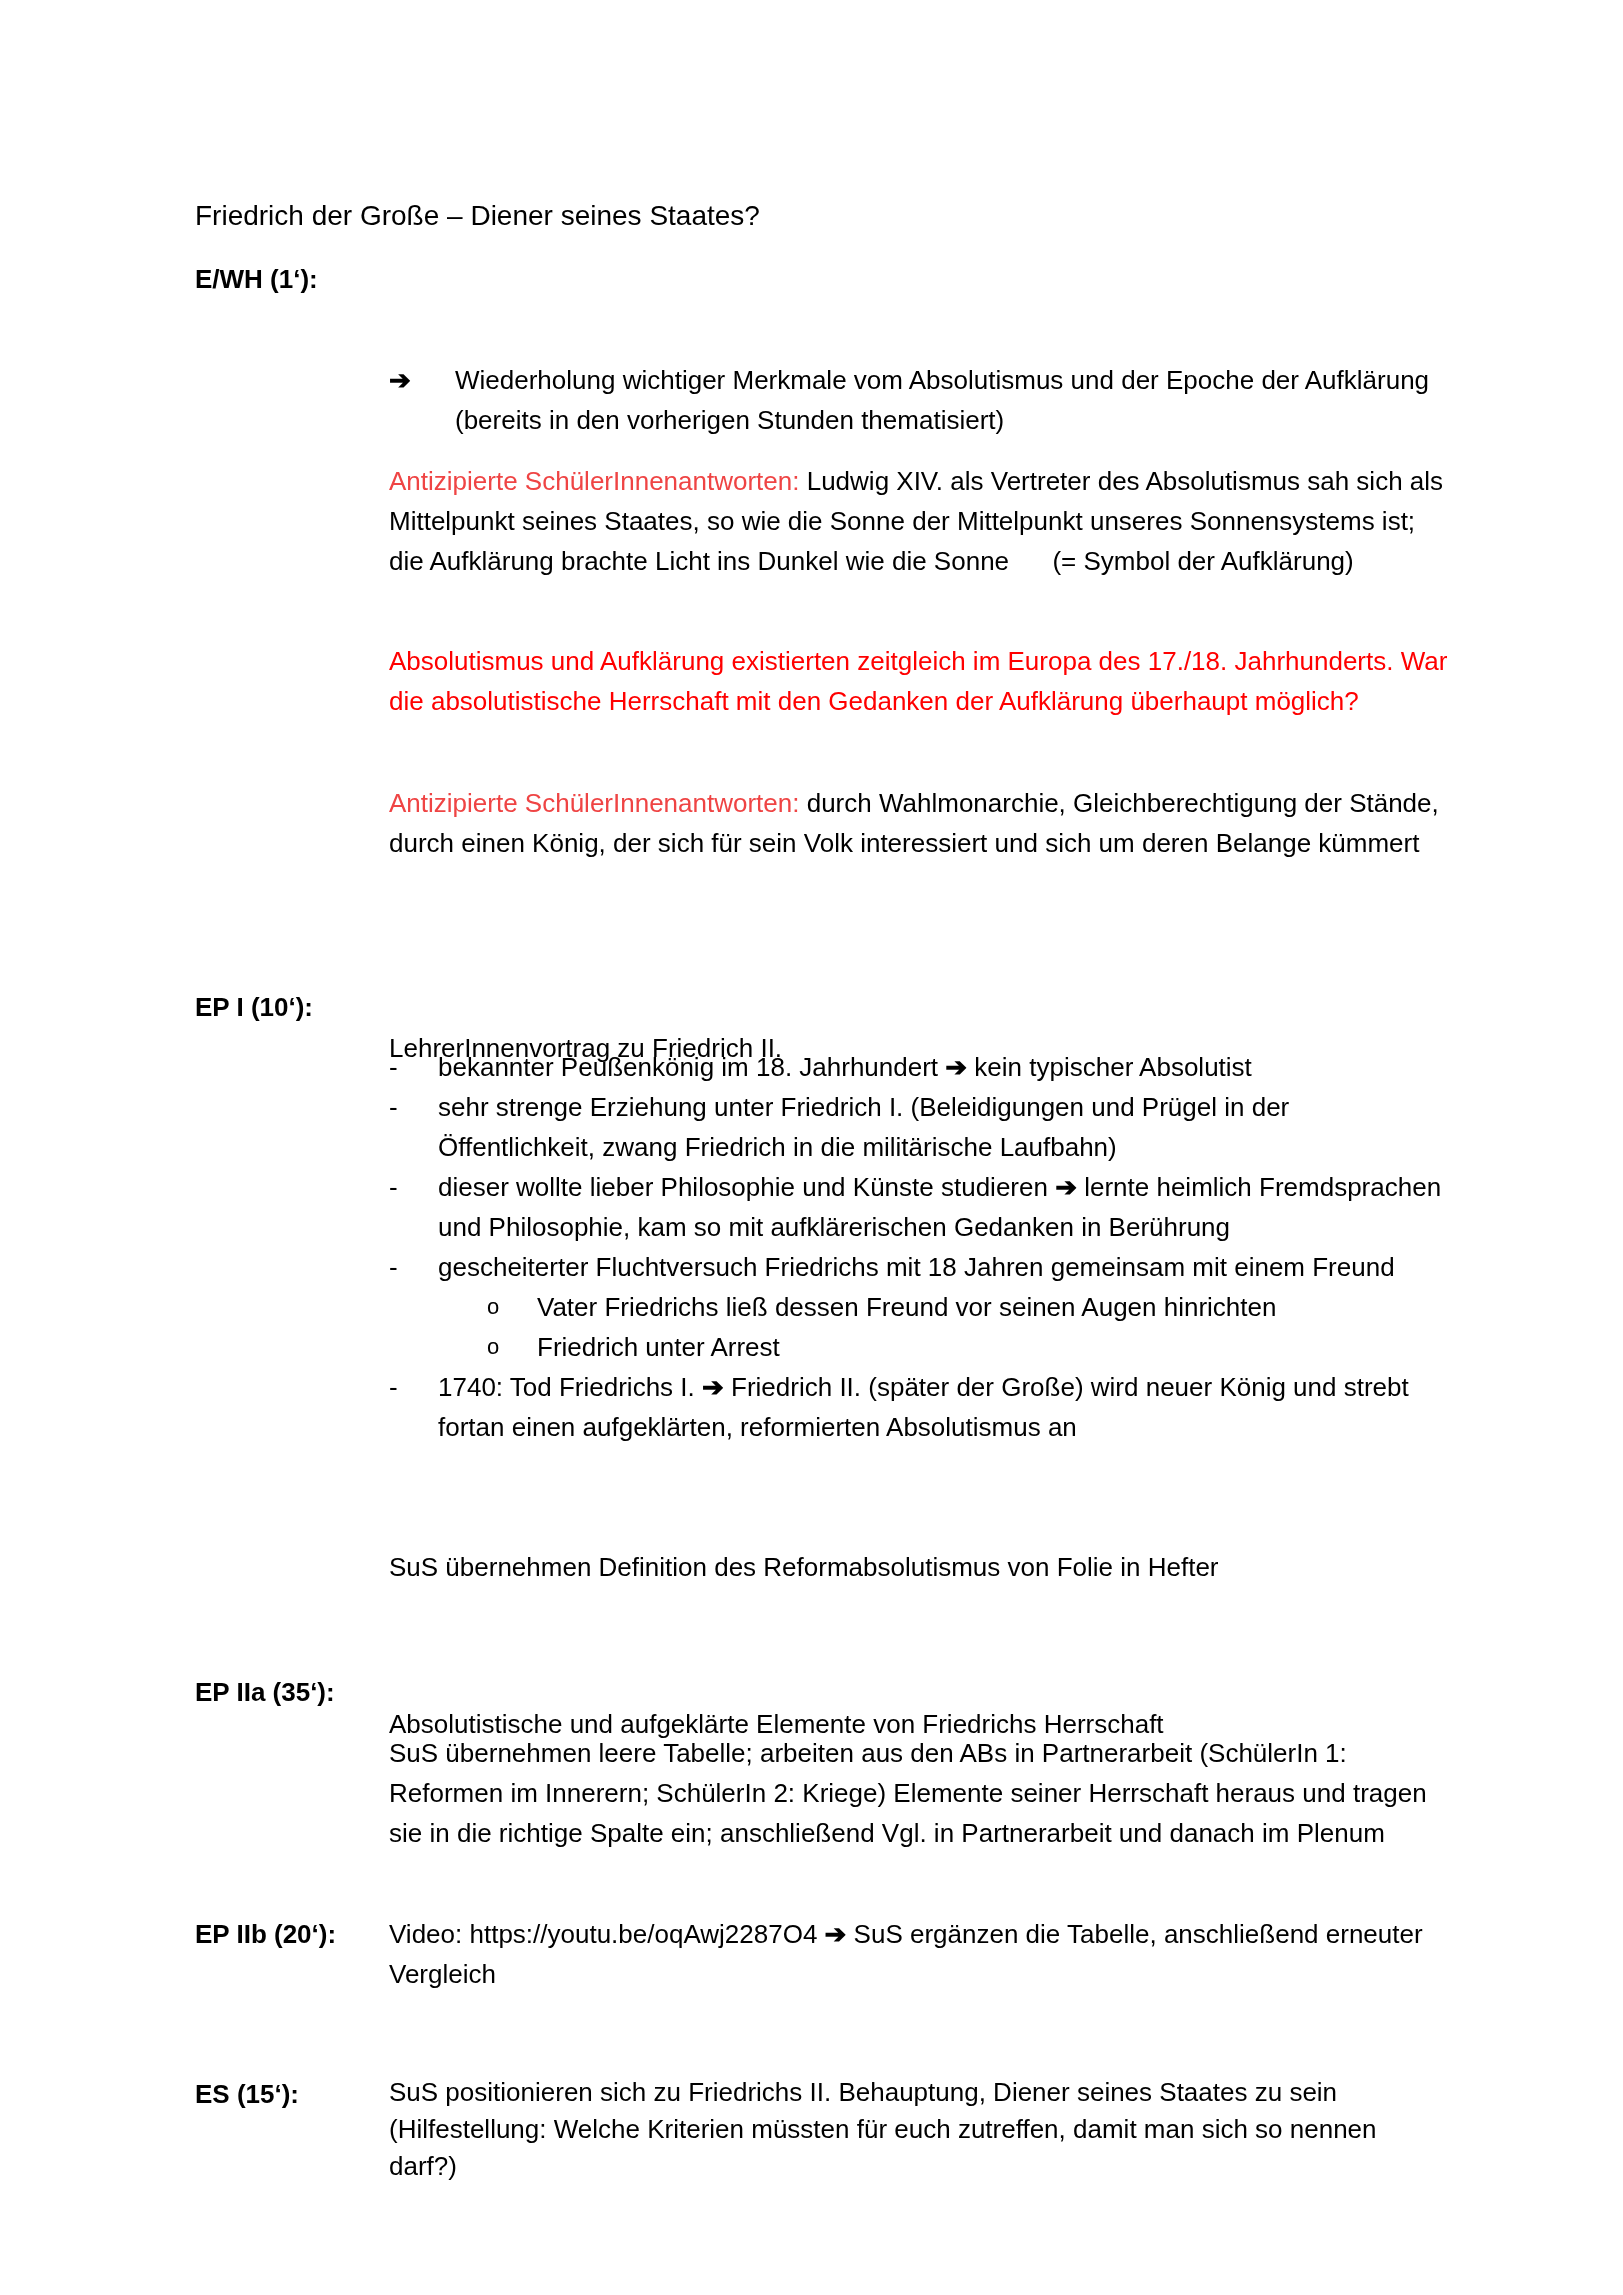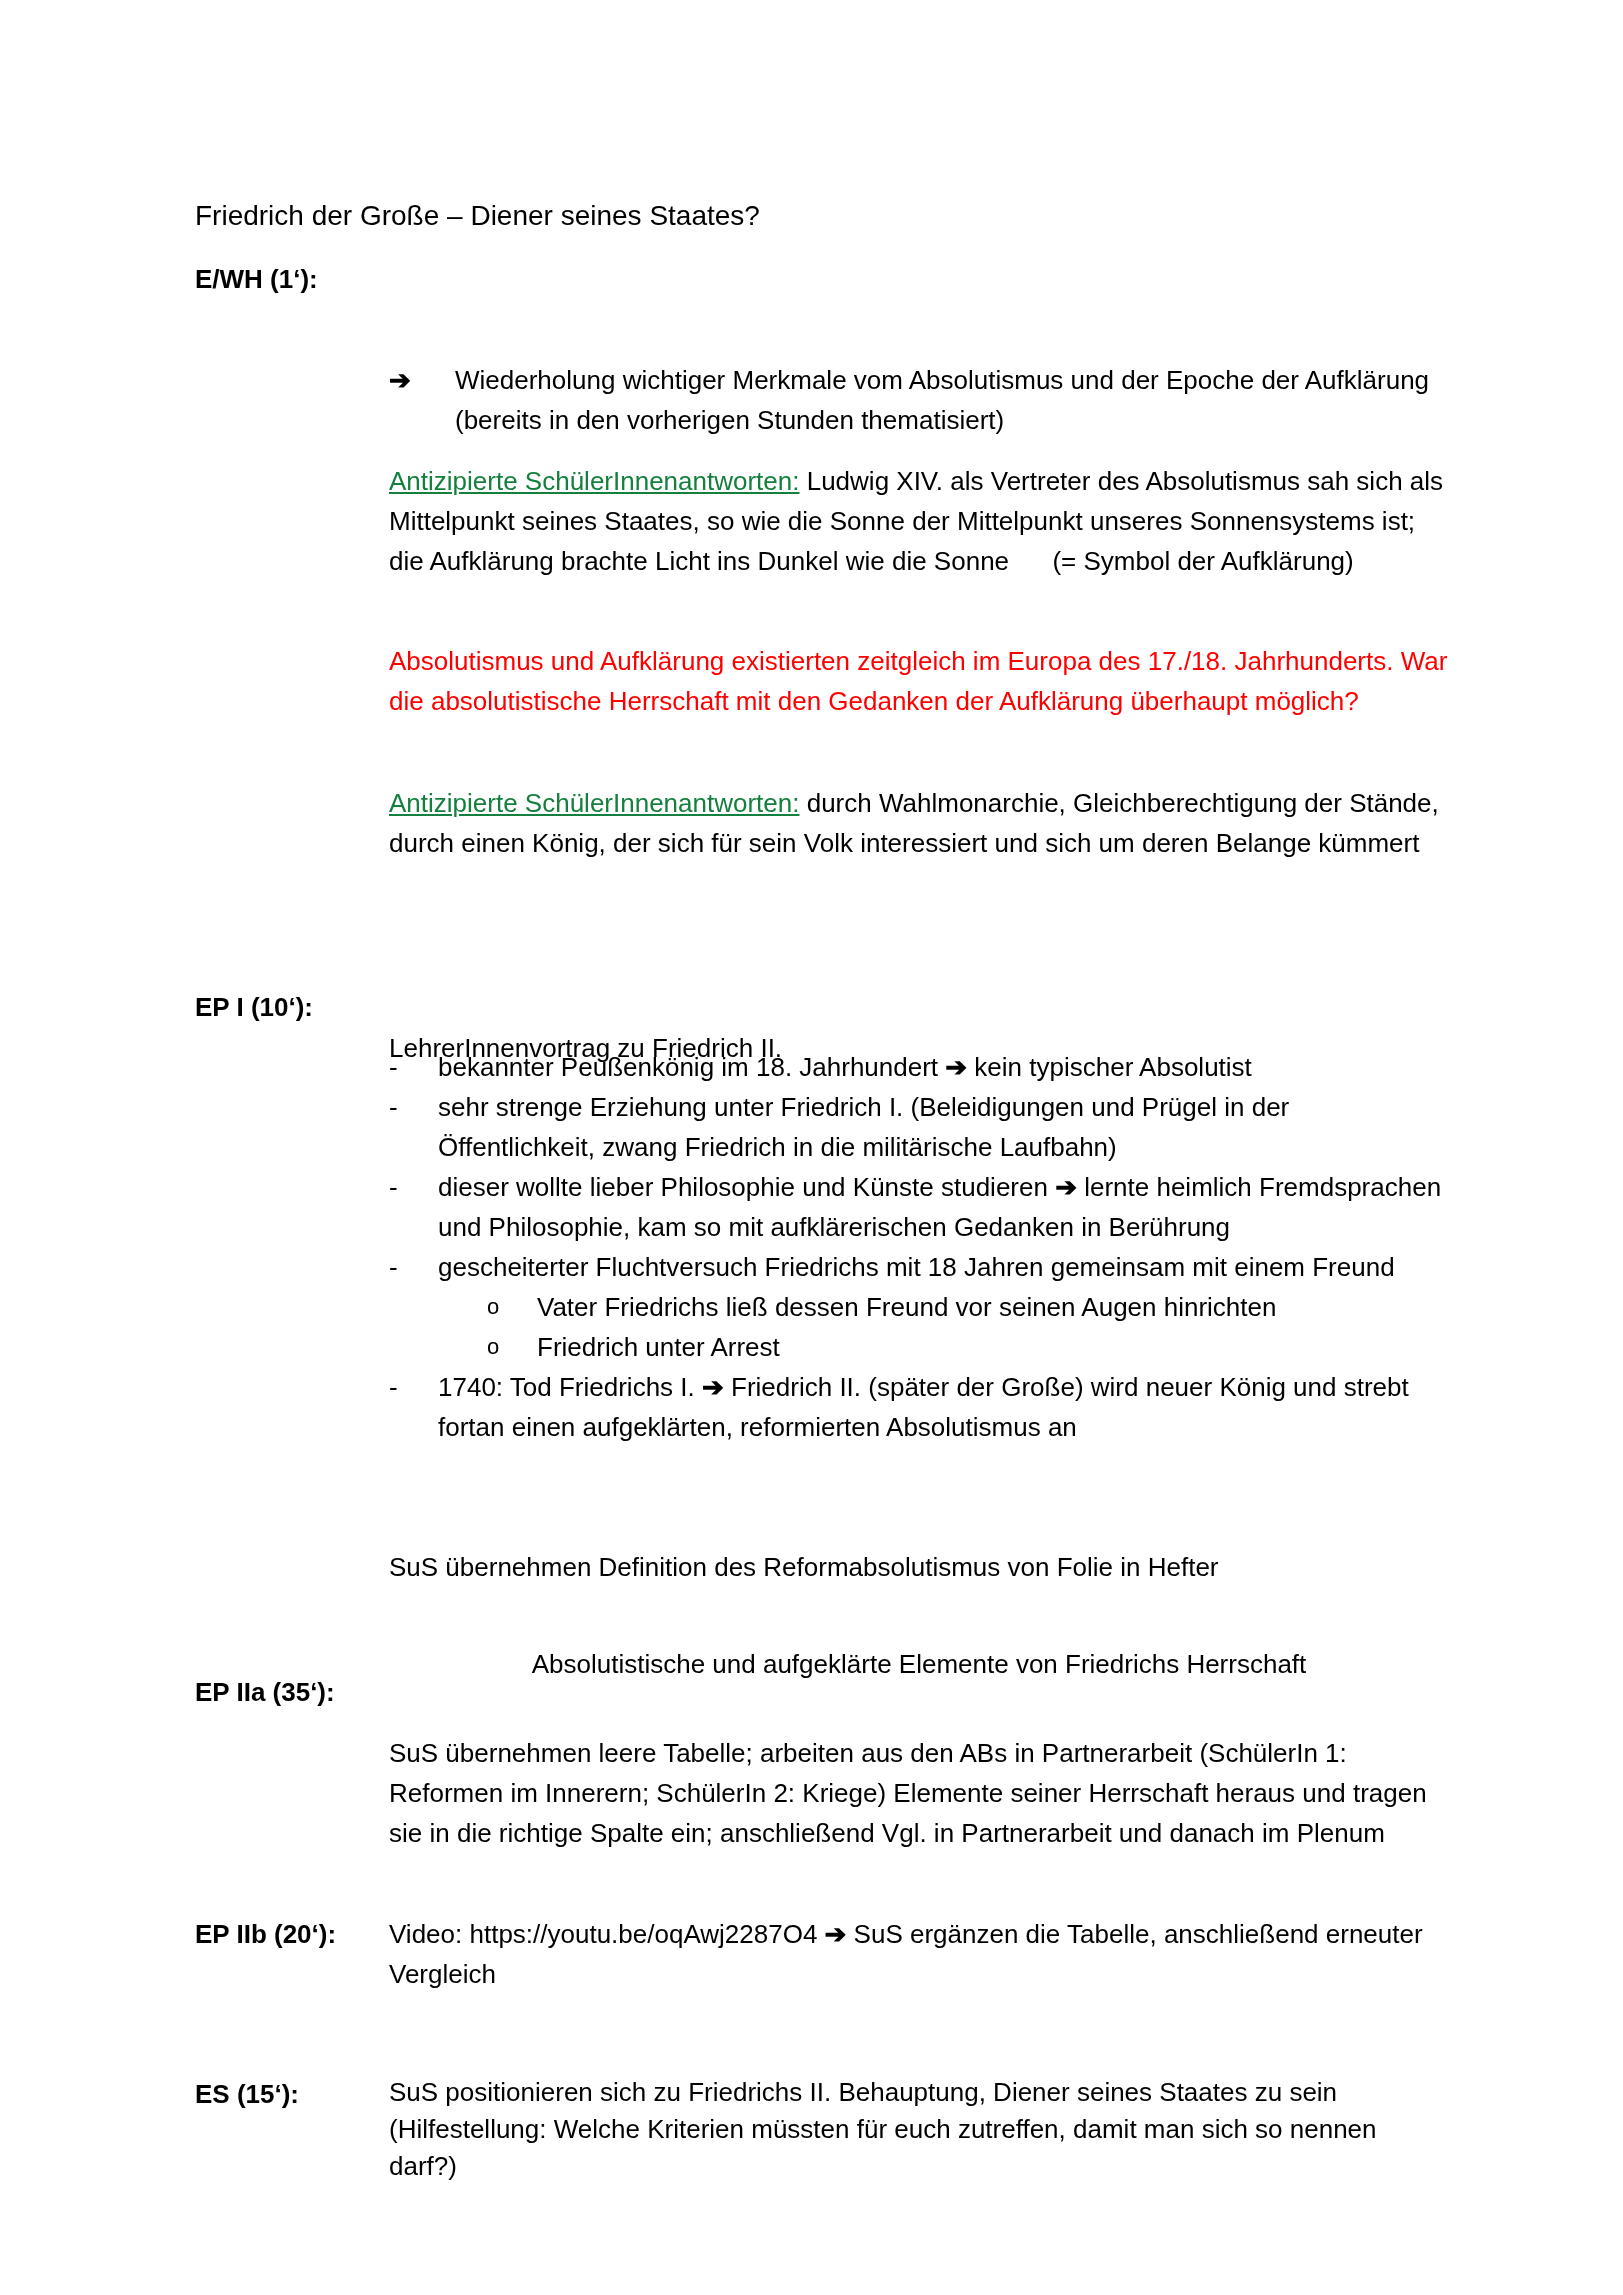--- a/index.html
+++ b/index.html
@@ -3,21 +3,21 @@
 <meta charset="utf-8">
 <style>
   html, body { margin: 0; padding: 0; background: #ffffff; }
   body { width: 1623px; height: 2295px; position: relative; overflow: hidden;
          font-family: "Liberation Sans", sans-serif; color: #000; }
   .page { position: absolute; left: 0; top: 0; width: 1623px; height: 2054px; }
   .title { position: absolute; left: 195px; top: 196px; font-size: 28px; line-height: 39px; }
   .label { position: absolute; left: 195px; font-weight: bold; font-size: 26px; line-height: 40px; }
   .block { position: absolute; left: 389px; width: 1060px; font-size: 26px; line-height: 40px; }
   .red { color: #ff0000; }
-  .green { color: #15803d; text-decoration: underline; }
+  .green { color: #ef4444; }
   .arrow-item { position: absolute; left: 389px; width: 1060px; font-size: 26px; line-height: 40px; }
   .arrow-item .glyph { position: absolute; left: 0; top: 0; font-weight: bold; }
   .arrow-item .txt { display: block; margin-left: 66px; }
   .list { position: absolute; left: 389px; width: 1060px; font-size: 26px; line-height: 40px; margin: 0; padding: 0; list-style: none; }
   .list li { position: relative; padding-left: 49px; }
   .list li .dash { position: absolute; left: 0; top: 0; }
   .list li.sub { padding-left: 148px; }
   .list li.sub .dash { left: 98px; font-size: 22px; }
   .inline-arrow { font-weight: bold; }
 </style>
@@ -54,21 +54,21 @@
       <li><span class="dash">-</span><span>dieser wollte lieber Philosophie und Künste studieren </span><span class="inline-arrow">➔</span><span> lernte heimlich Fremdsprachen und Philosophie, kam so mit aufklärerischen Gedanken in Berührung</span></li>
       <li><span class="dash">-</span><span>gescheiterter Fluchtversuch Friedrichs mit 18 Jahren gemeinsam mit einem Freund</span></li>
       <li class="sub"><span class="dash">o</span><span>Vater Friedrichs ließ dessen Freund vor seinen Augen hinrichten</span></li>
       <li class="sub"><span class="dash">o</span><span>Friedrich unter Arrest</span></li>
       <li><span class="dash">-</span><span>1740: Tod Friedrichs I. </span><span class="inline-arrow">➔</span><span> Friedrich II. (später der Große) wird neuer König und strebt fortan einen aufgeklärten, reformierten Absolutismus an</span></li>
     </ul>
 
   <div class="block" style="top:1547px;">SuS übernehmen Definition des Reformabsolutismus von Folie in Hefter</div>
 
   <div class="label" style="top:1672px;">EP IIa (35‘):</div>
-  <div class="block" style="top:1644px;text-align:center;">Absolutistische und aufgeklärte Elemente von Friedrichs Herrschaft</div>
+  <div class="block" style="top:1704px;">Absolutistische und aufgeklärte Elemente von Friedrichs Herrschaft</div>
   <div class="block" style="top:1733px;">SuS übernehmen leere Tabelle; arbeiten aus den ABs in Partnerarbeit (SchülerIn 1: Reformen im Innerern; SchülerIn 2: Kriege) Elemente seiner Herrschaft heraus und tragen sie in die richtige Spalte ein; anschließend Vgl. in Partnerarbeit und danach im Plenum</div>
 
   <div class="label" style="top:1914px;">EP IIb (20‘):</div>
   <div class="block" style="top:1914px;">
     <span>Video: https://youtu.be/oqAwj2287O4 </span><span class="inline-arrow">➔</span><span> SuS ergänzen die Tabelle, anschließend erneuter Vergleich</span>
   </div>
 
   <div class="label" style="top:2074px;">ES (15‘):</div>
   <div class="block" style="top:2074px; line-height:37px;">SuS positionieren sich zu Friedrichs II. Behauptung, Diener seines Staates zu sein (Hilfestellung: Welche Kriterien müssten für euch zutreffen, damit man sich so nennen darf?)</div>
 

